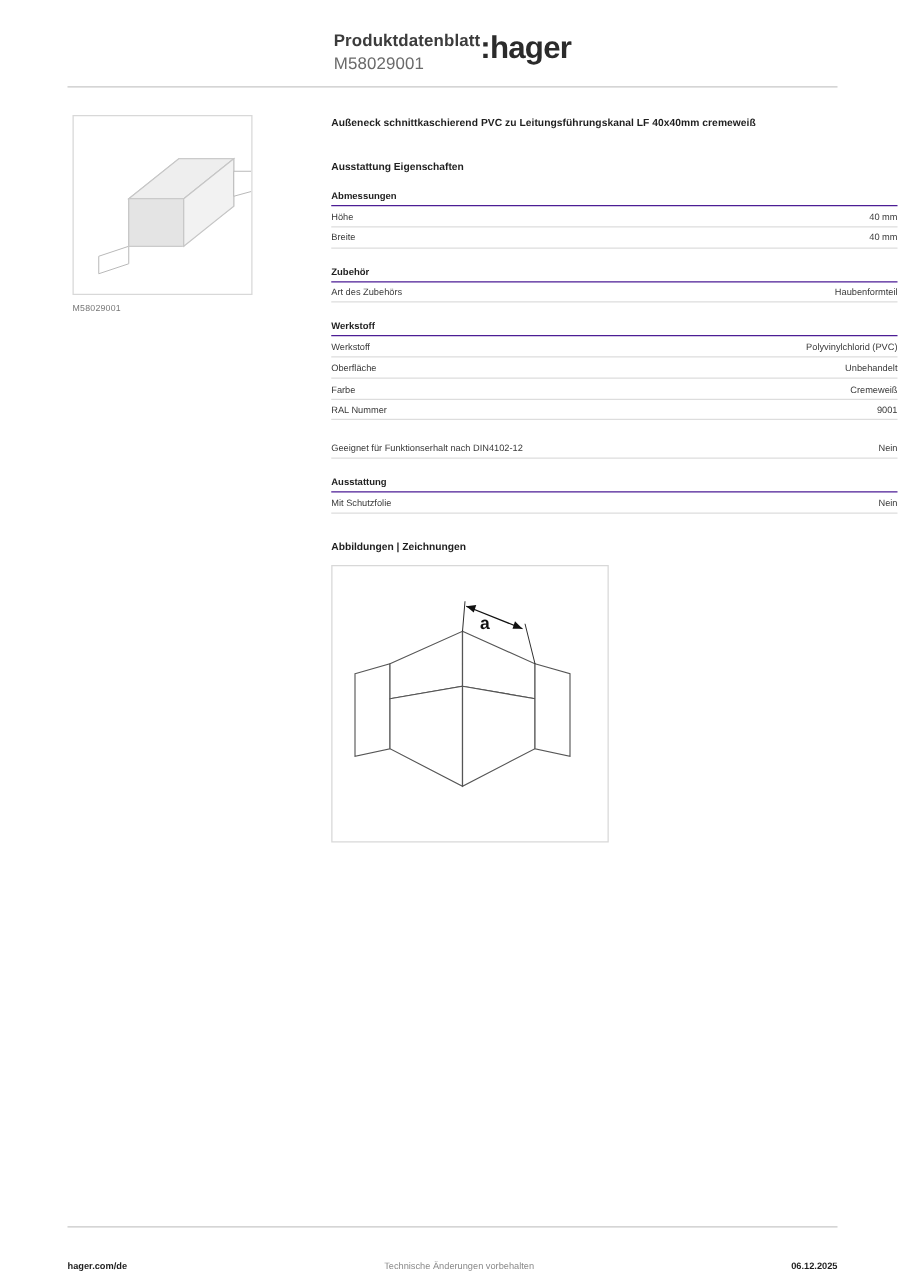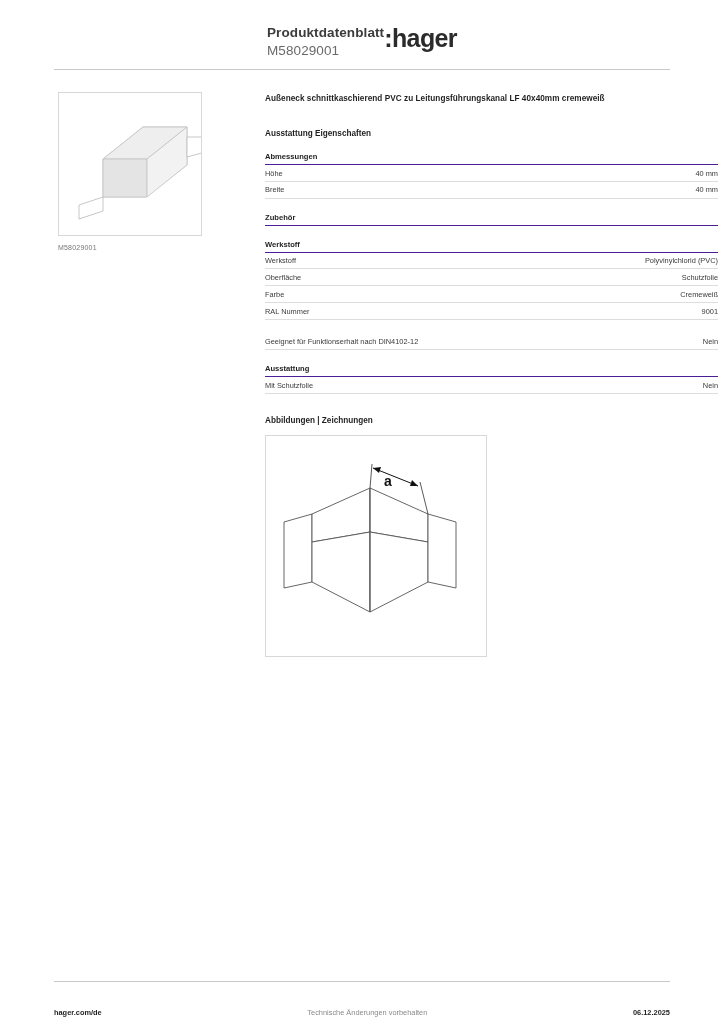--- a/index.html
+++ b/index.html
@@ -208,32 +208,36 @@
       <span class="value">40 mm</span>
     </div>
     <div class="row">
       <span class="label">Breite</span>
       <span class="value">40 mm</span>
     </div>
   </div>
 
   <div class="group">
     <div class="group-title">Zubehör</div>
+    <div class="row">
+      <span class="label">Art des Zubehörs</span>
+      <span class="value">Haubenformteil</span>
+    </div>
   </div>
 
 
   <div class="group">
     <div class="group-title">Werkstoff</div>
     <div class="row">
       <span class="label">Werkstoff</span>
       <span class="value">Polyvinylchlorid (PVC)</span>
     </div>
     <div class="row">
       <span class="label">Oberfläche</span>
-      <span class="value">Schutzfolie</span>
+      <span class="value">Unbehandelt</span>
     </div>
     <div class="row">
       <span class="label">Farbe</span>
       <span class="value">Cremeweiß</span>
     </div>
     <div class="row">
       <span class="label">RAL Nummer</span>
       <span class="value">9001</span>
     </div>
   </div>

